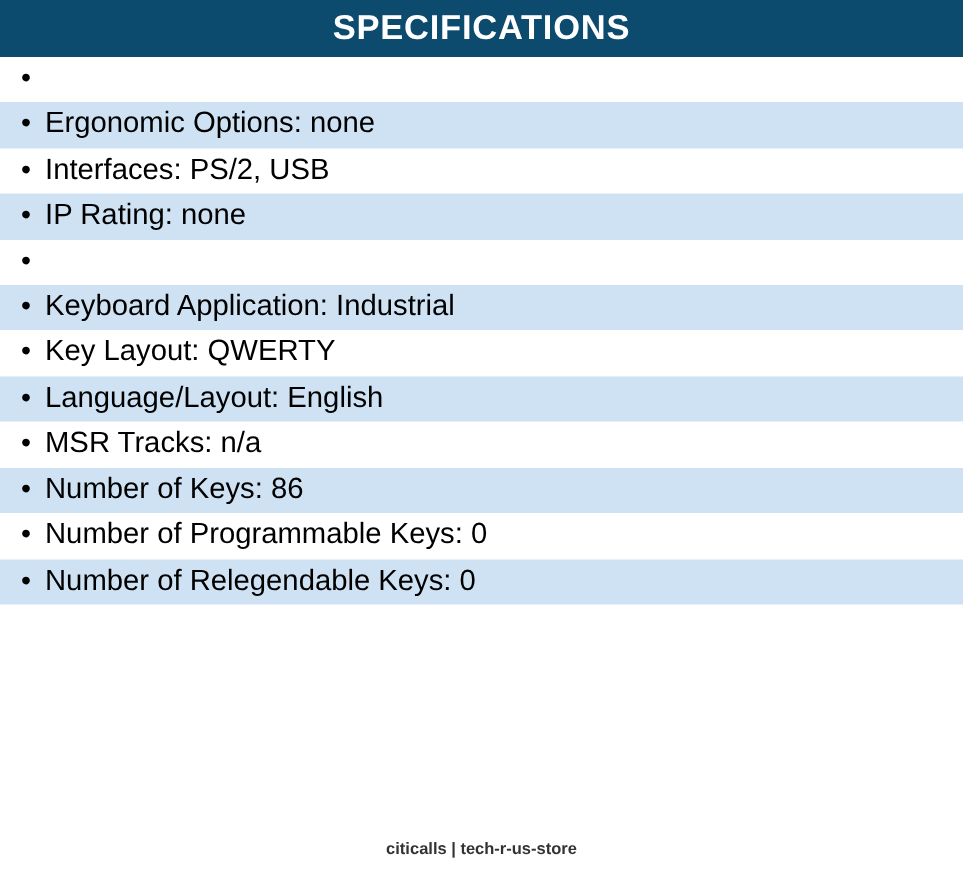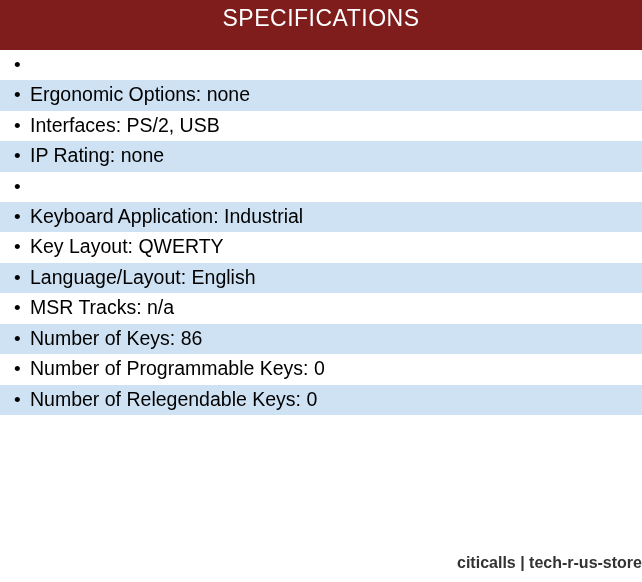--- a/index.html
+++ b/index.html
@@ -14,27 +14,27 @@
     overflow: hidden;
   }
   .sheet {
     width: 642px;
     height: 582px;
     position: relative;
     display: flex;
     flex-direction: column;
   }
   .spec-header {
-    background: #7f1d1d;
+    background: #0c4a6e;
     color: #ffffff;
     text-align: center;
     font-size: 23px;
-    font-weight: normal;
+    font-weight: bold;
     letter-spacing: 0.5px;
-    padding: 6px 0 19px 0;
+    padding: 6px 0 7px 0;
     line-height: 1.1;
   }
   .spec-list {
     list-style: none;
     margin: 0;
     padding: 0;
   }
   .spec-row {
     font-size: 19.5px;
     color: #000000;
@@ -53,22 +53,22 @@
     font-size: 19px;
     line-height: 1;
   }
   .spec-text {
     flex: 1 1 auto;
   }
   .spacer {
     flex: 1 1 auto;
   }
   .footer {
-    text-align: right;
-    font-size: 16px;
+    text-align: center;
+    font-size: 11px;
     font-weight: bold;
     color: #333333;
     padding-bottom: 10px;
   }
 </style>
 </head>
 <body>
 
 <div class="sheet">
 

